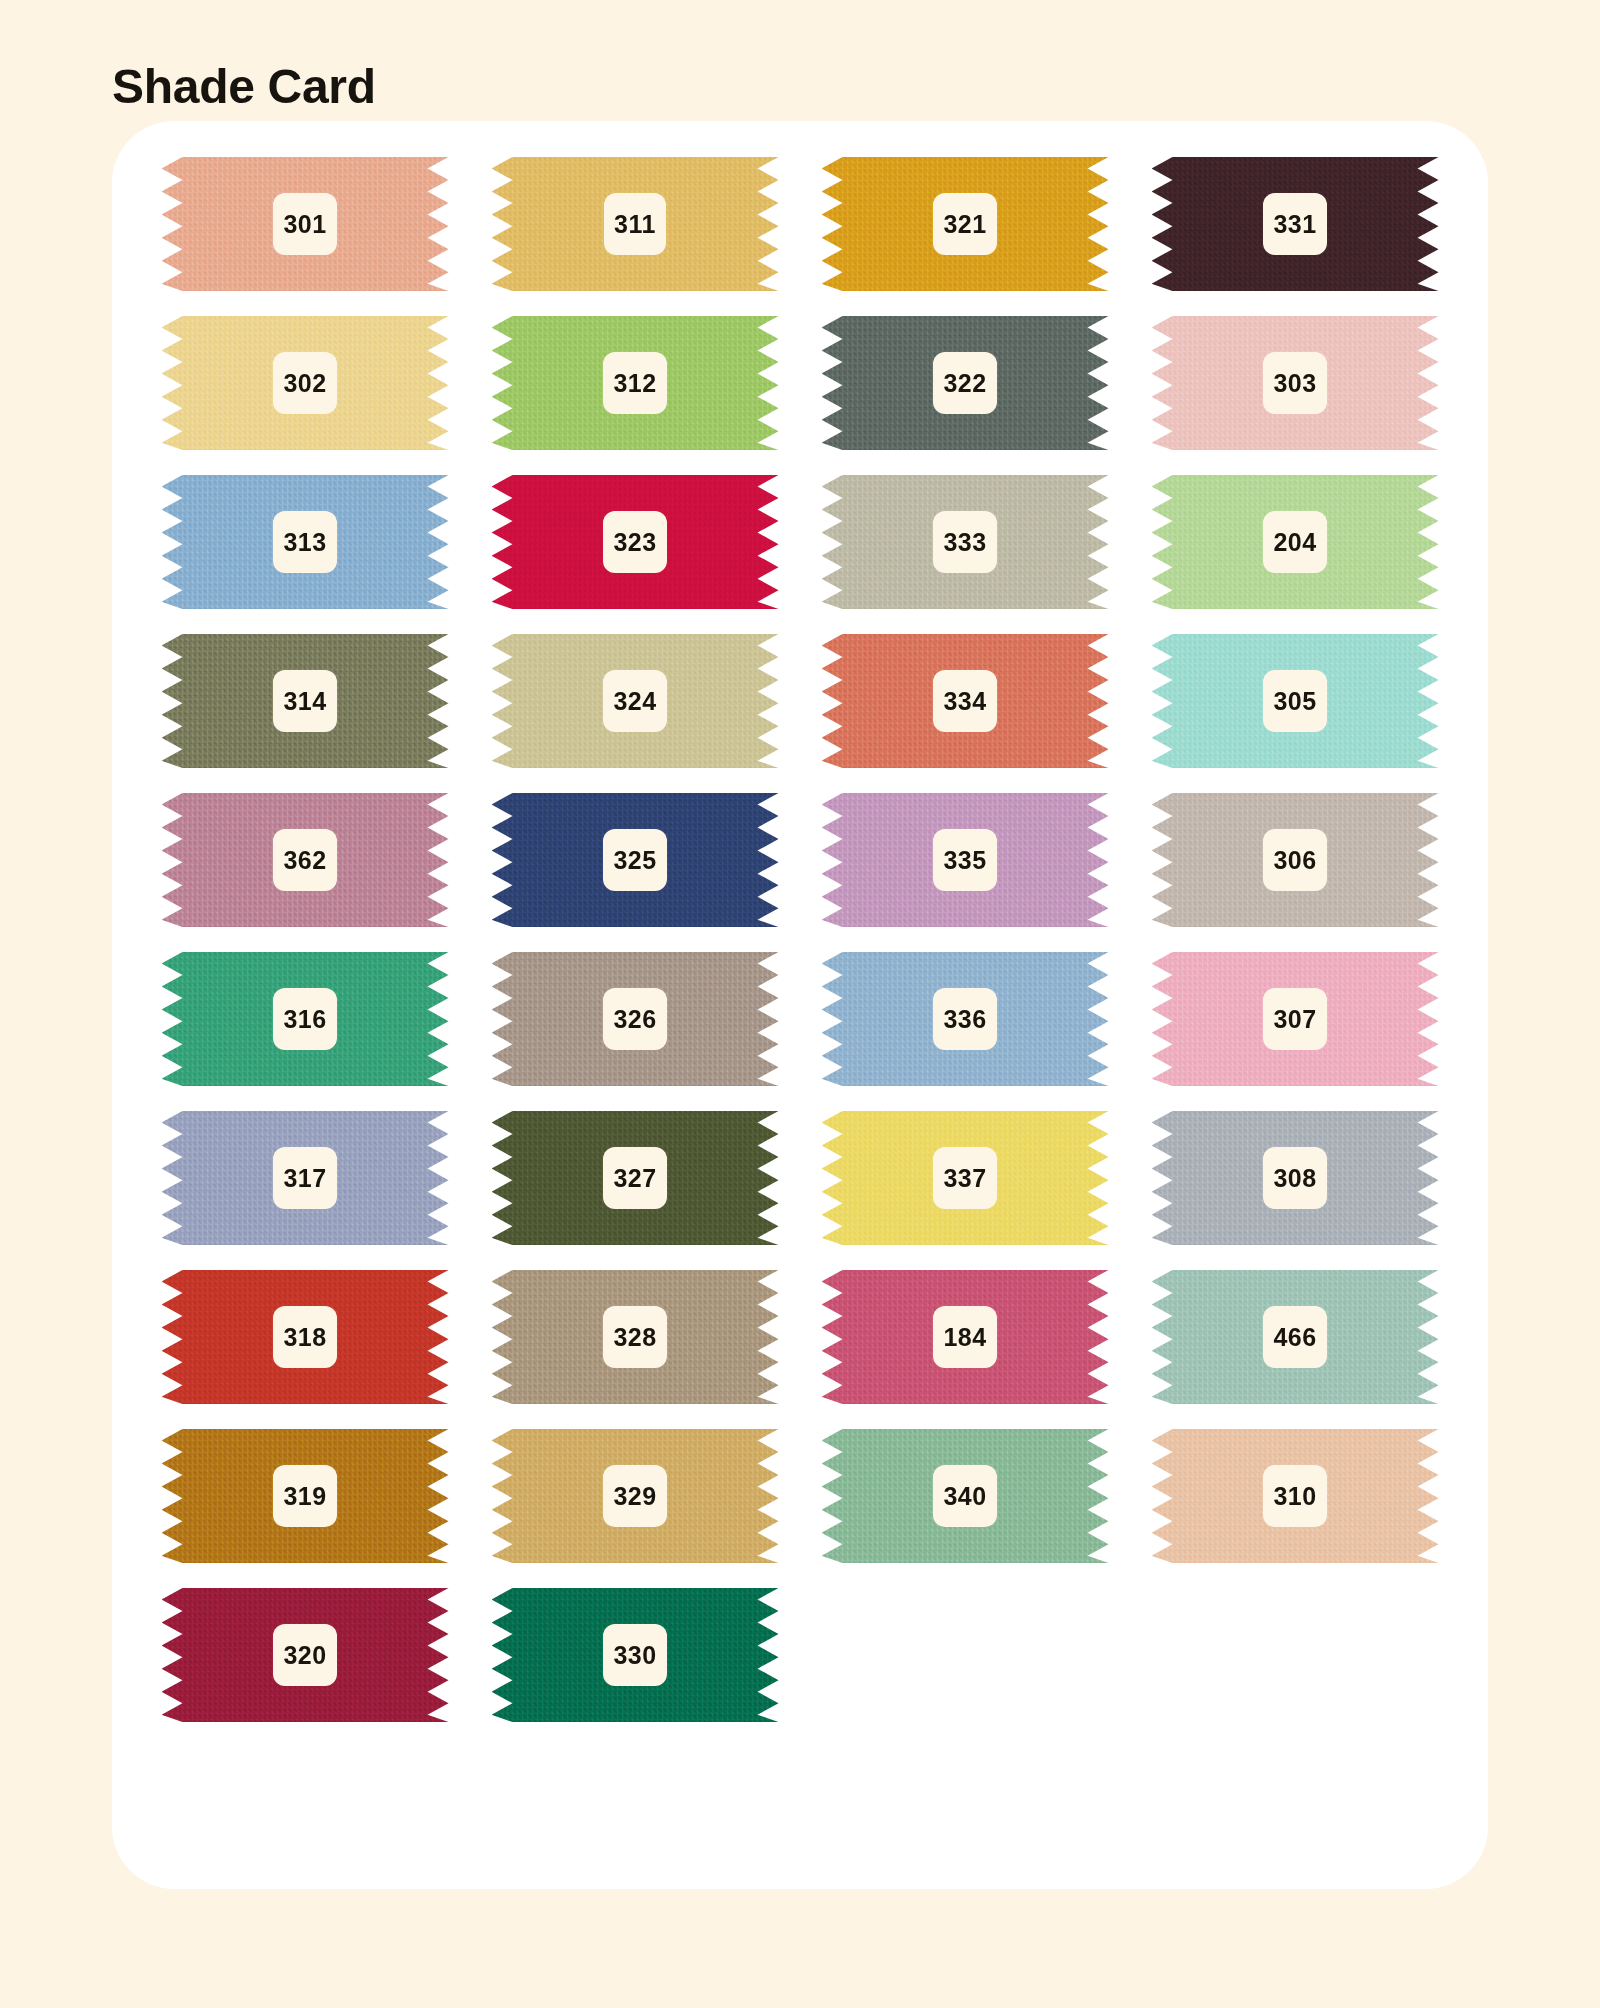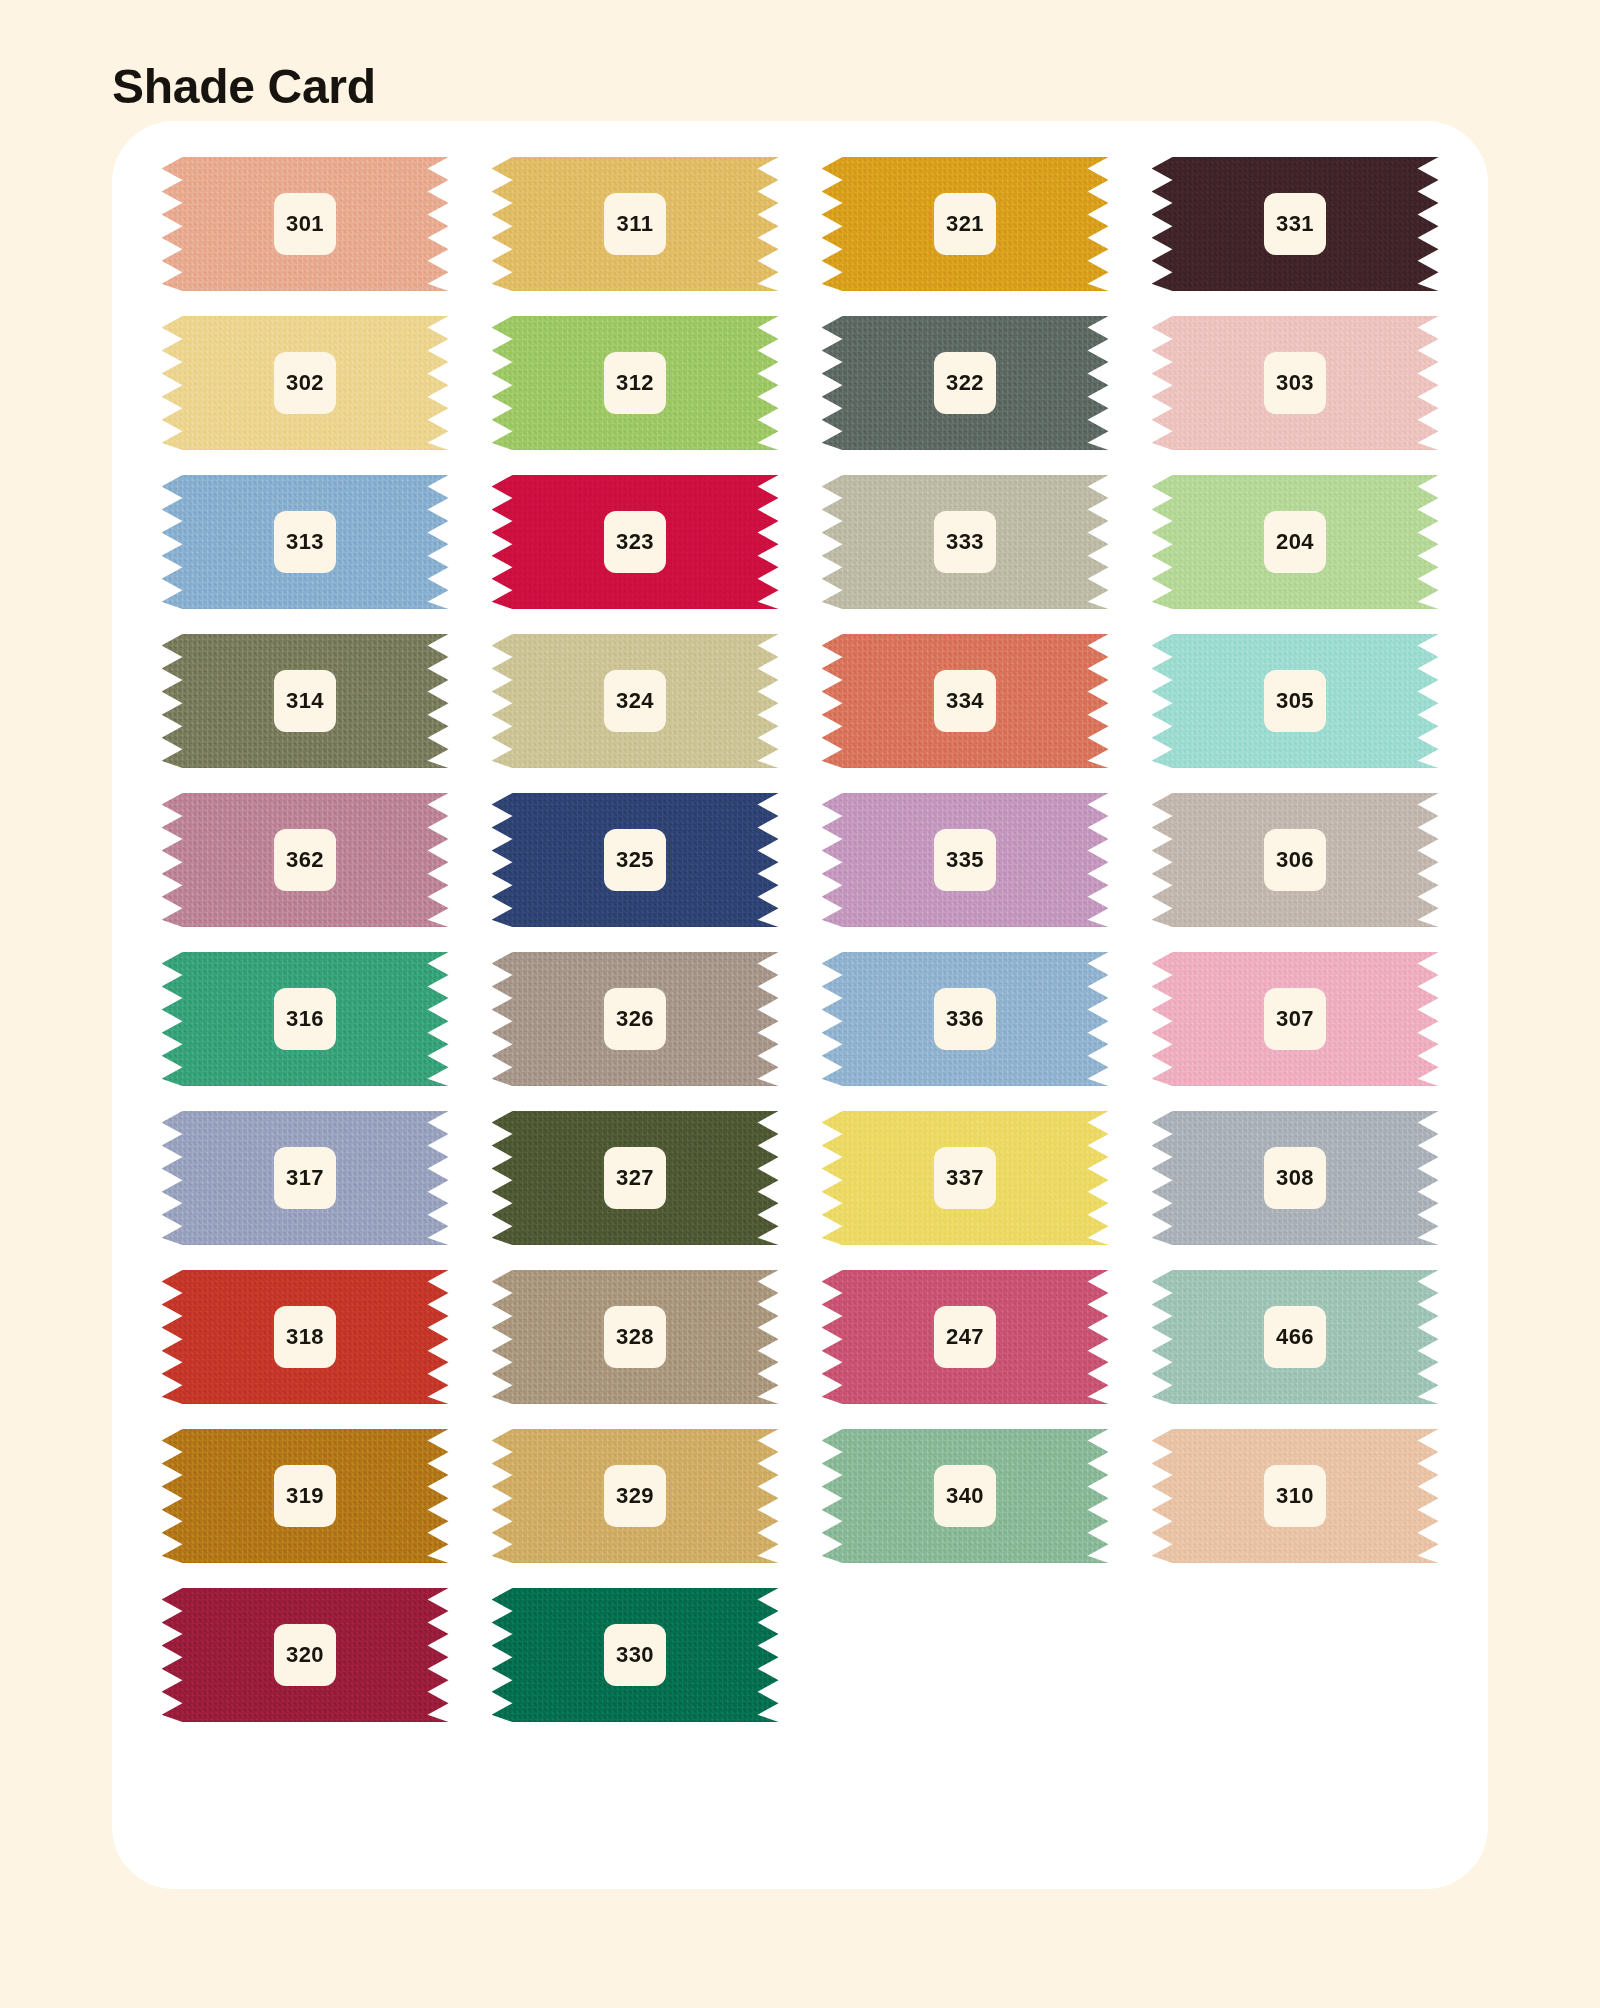--- a/index.html
+++ b/index.html
@@ -116,21 +116,21 @@
     z-index: 3;
     min-width: 62px;
     height: 62px;
     padding: 0 10px;
     box-sizing: border-box;
     background: #fdf6e6;
     border-radius: 12px;
     display: flex;
     align-items: center;
     justify-content: center;
-    font-size: 22px;
+    font-size: 25px;
     font-weight: bold;
     color: #18150f;
     letter-spacing: 0.5px;
   }
 </style>
 </head>
 <body>
 
 <div id="page">
 
@@ -314,21 +314,21 @@
         </div>
         <div class="swatch-cell">
           <div class="swatch">
             <div class="swatch-fabric" style="background: rgb(168, 149, 123);"></div>
             <div class="swatch-label">328</div>
           </div>
         </div>
         <div class="swatch-cell">
           <div class="swatch">
             <div class="swatch-fabric" style="background: rgb(200, 82, 113);"></div>
-            <div class="swatch-label">247</div>
+            <div class="swatch-label">184</div>
           </div>
         </div>
         <div class="swatch-cell">
           <div class="swatch">
             <div class="swatch-fabric" style="background: rgb(157, 195, 181);"></div>
             <div class="swatch-label">466</div>
           </div>
         </div>
         <div class="swatch-cell">
           <div class="swatch">

